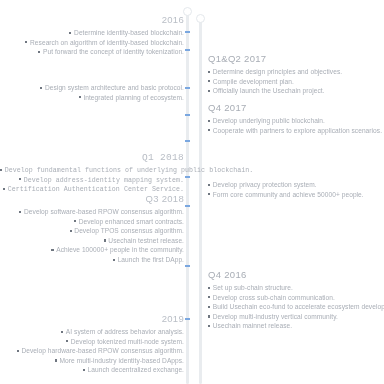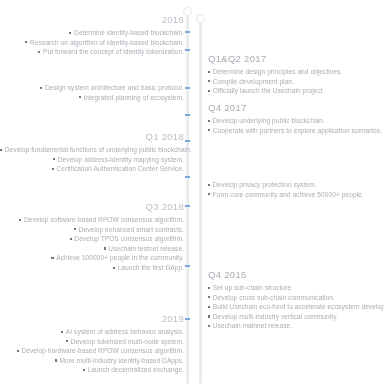--- a/index.html
+++ b/index.html
@@ -147,35 +147,35 @@
           <li><span class="bul"></span><span>Integrated planning of ecosystem.</span></li>
         </ul>
       </div>
       <div class="m-right" style="top: 94px;">
         <div class="m-year">Q4 2017</div>
         <ul class="m-items">
           <li><span class="bul"></span><span>Develop underlying public blockchain.</span></li>
           <li><span class="bul"></span><span>Cooperate with partners to explore application scenarios.</span></li>
         </ul>
       </div>
-      <div class="m-left" style="top: 131px;">
+      <div class="m-left" style="top: 152px; font-family: Liberation Mono, monospace;">
         <div class="m-year">Q1 2018</div>
         <ul class="m-items">
           <li><span class="bul"></span><span>Develop fundamental functions of underlying public blockchain.</span></li>
           <li><span class="bul"></span><span>Develop address-identity mapping system.</span></li>
           <li><span class="bul"></span><span>Certification Authentication Center Service.</span></li>
         </ul>
       </div>
       <div class="m-right" style="top: 172px;">
         <ul class="m-items">
           <li><span class="bul"></span><span>Develop privacy protection system.</span></li>
           <li><span class="bul"></span><span>Form core community and achieve 50000+ people.</span></li>
         </ul>
       </div>
-      <div class="m-left" style="top: 201px;">
+      <div class="m-left" style="top: 193px;">
         <div class="m-year">Q3 2018</div>
         <ul class="m-items">
           <li><span class="bul"></span><span>Develop software-based RPOW consensus algorithm.</span></li>
           <li><span class="bul"></span><span>Develop enhanced smart contracts.</span></li>
           <li><span class="bul"></span><span>Develop TPOS consensus algorithm.</span></li>
           <li><span class="bul"></span><span>Usechain testnet release.</span></li>
           <li><span class="bul"></span><span>Achieve 100000+ people in the community.</span></li>
           <li><span class="bul"></span><span>Launch the first DApp.</span></li>
         </ul>
       </div>

